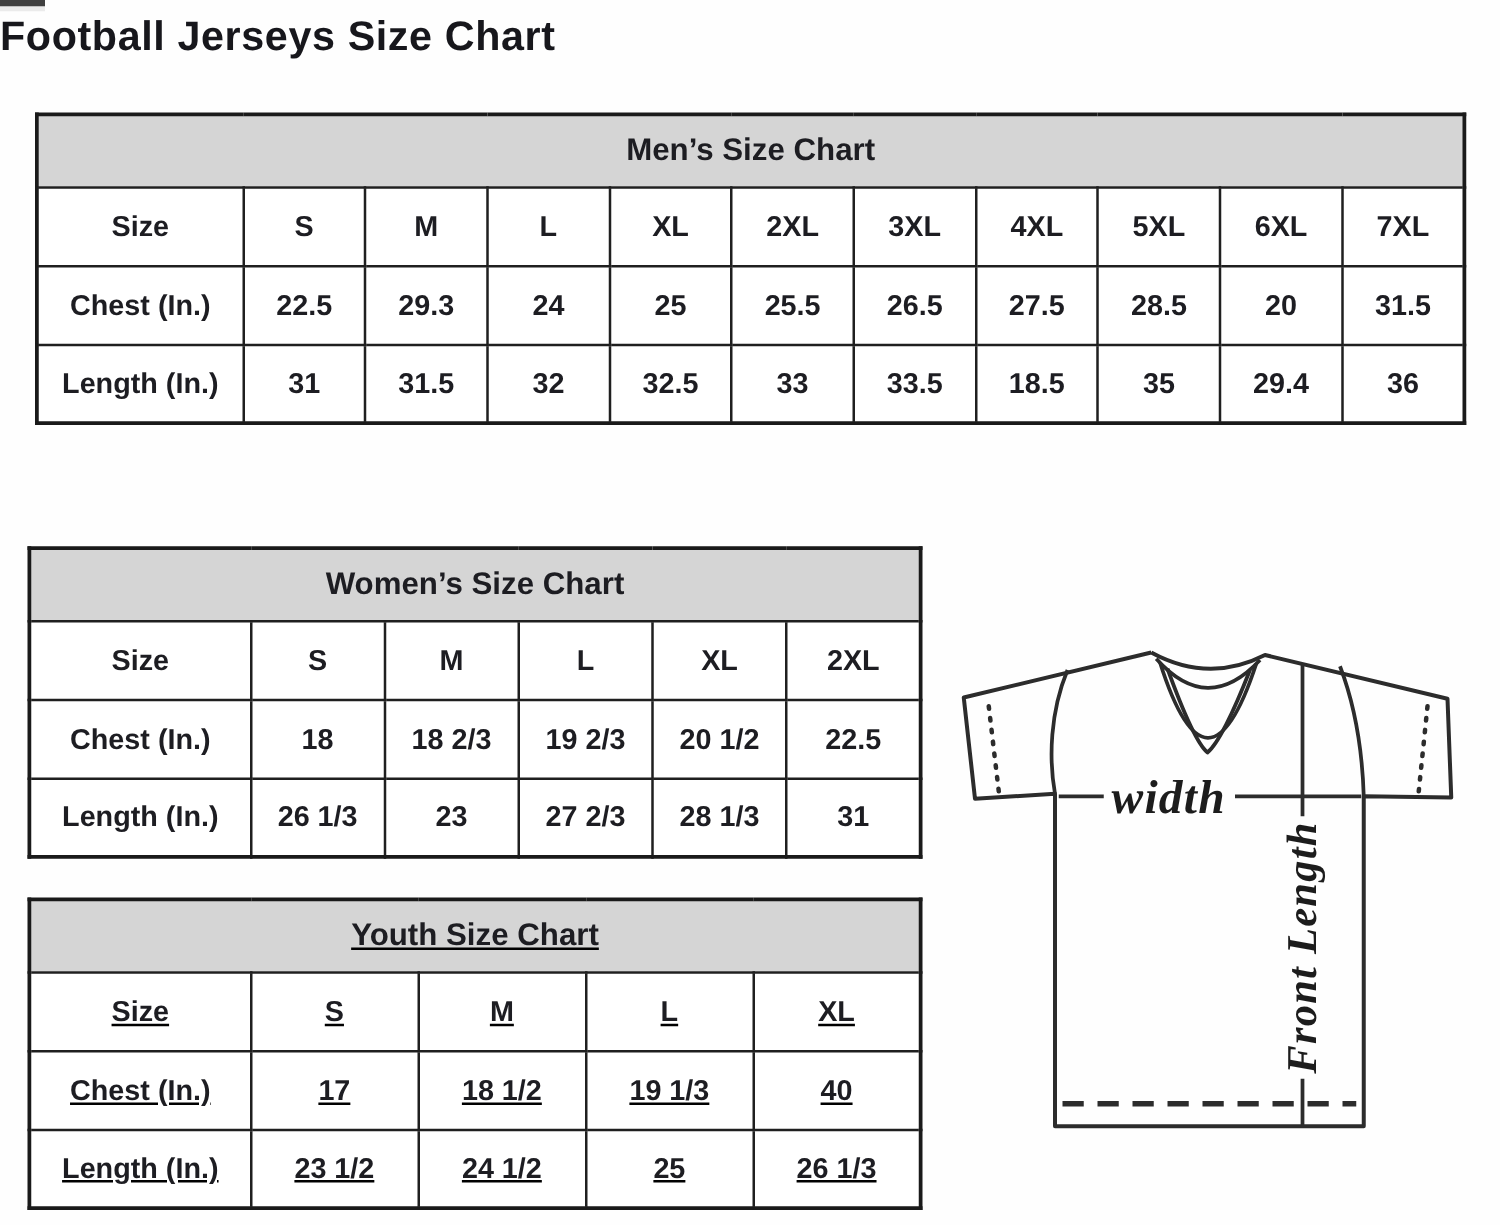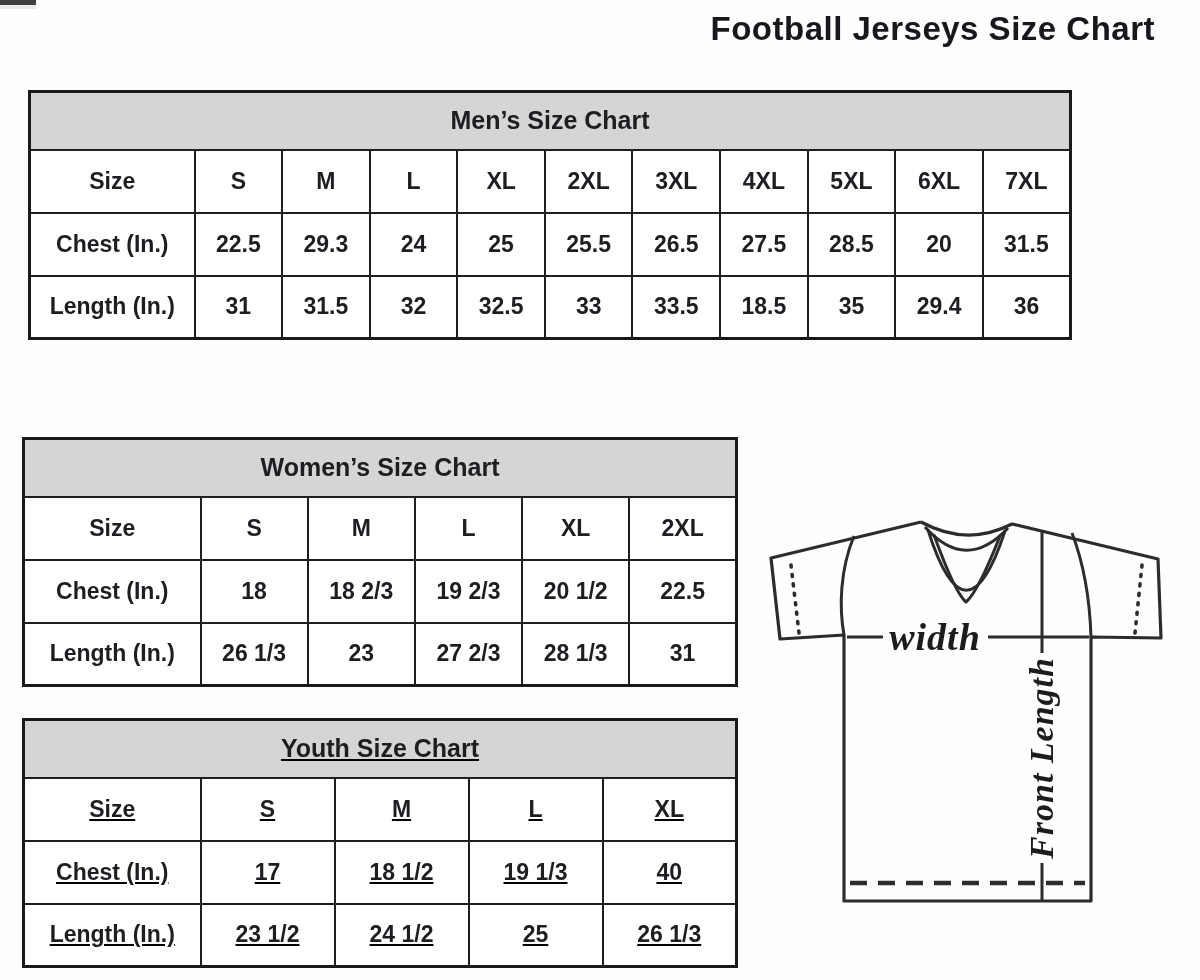--- a/index.html
+++ b/index.html
@@ -20,21 +20,21 @@
     top: 0; left: 0;
     width: 36px; height: 5px;
     background: #3f3f3f;
     box-shadow: 0 4px 0 0 #ebebeb;
   }
   .page-title {
     position: absolute;
     top: 10px; left: 0;
     width: 1155px;
     margin: 0;
-    text-align: right;
+    text-align: left;
     font-size: 33px;
     font-weight: 700;
     letter-spacing: 0.5px;
     color: #17171c;
   }
   table.size-table {
     position: absolute;
     border-collapse: collapse;
     table-layout: fixed;
     background: #fff;
@@ -52,21 +52,21 @@
     white-space: nowrap;
   }
   table.size-table thead tr { height: 58px; }
   table.size-table tbody tr { height: 63px; }
   .table-title-cell {
     background: #d5d5d5;
     font-size: 25px;
   }
   table.size-table td { font-size: 23px; }
 
-  #mens-table   { left: 28px; top: 90px;  width: 1044px; padding-left: 28px; }
+  #mens-table   { left: 28px; top: 90px;  width: 1145px; padding-left: 28px; }
   #womens-table { left: 22px; top: 437px; width: 716px; }
   #youth-table  { left: 22px; top: 718px; width: 716px; text-decoration: underline; }
 
   .jersey {
     position: absolute;
     left: 755px; top: 495px;
     width: 445px; height: 430px;
   }
   .jersey path {
     fill: none;

